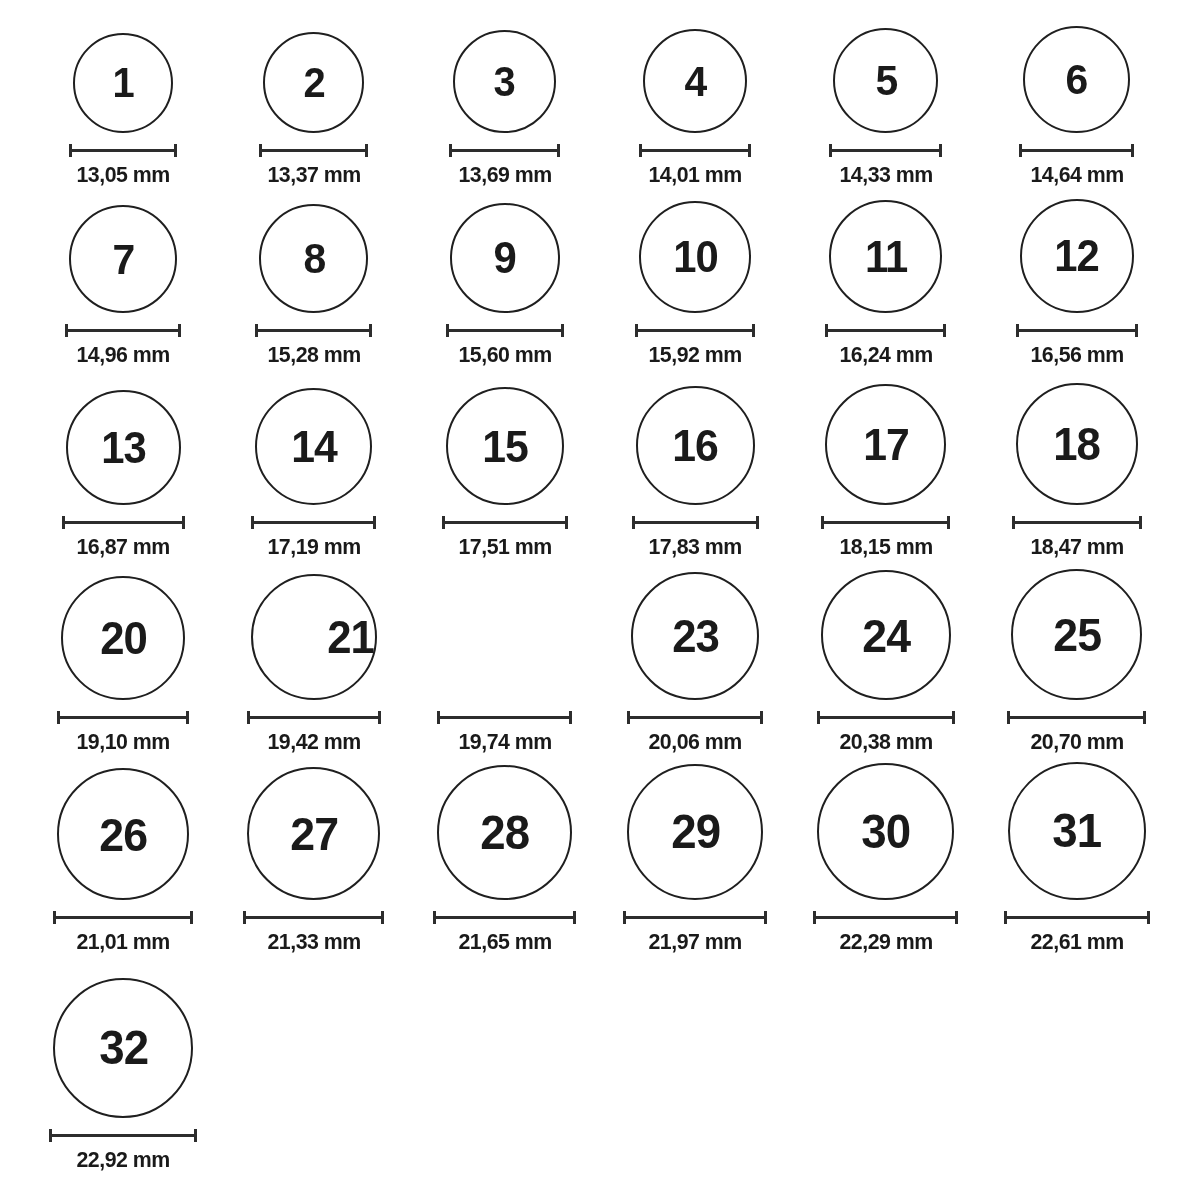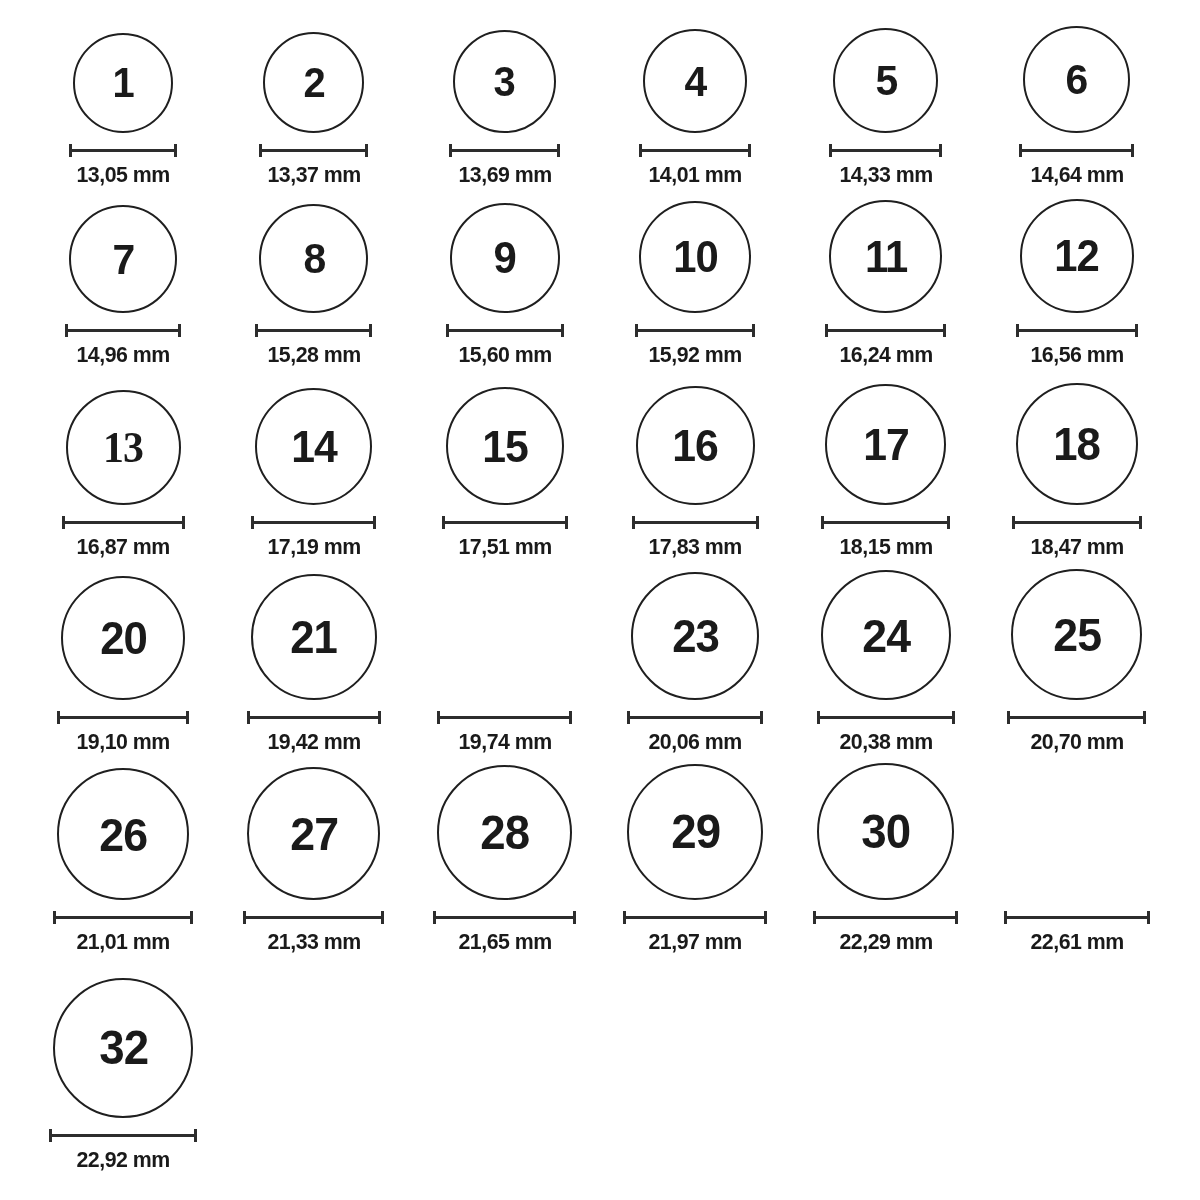--- a/index.html
+++ b/index.html
@@ -190,21 +190,21 @@
     <div class="circle" style="width: 114px; height: 114px;">
       <span class="num" style="font-size: 44px;">12</span>
     </div>
     <div class="ruler" style="width: 122px;">
       <div class="ruler-line"></div>
     </div>
     <div class="mm">16,56 mm</div>
   </div>
 
   <div class="cell">
-    <div class="circle" style="width: 115px; height: 115px; font-family: Liberation Serif, serif;">
+    <div class="circle" style="width: 115px; height: 115px;">
       <span class="num" style="font-size: 44px;">13</span>
     </div>
     <div class="ruler" style="width: 123px;">
       <div class="ruler-line"></div>
     </div>
     <div class="mm">16,87 mm</div>
   </div>
 
   <div class="cell">
     <div class="circle" style="width: 117px; height: 117px;">
@@ -261,21 +261,21 @@
     <div class="circle" style="width: 124px; height: 124px; text-align: right;">
       <span class="num" style="font-size: 46px;">20</span>
     </div>
     <div class="ruler" style="width: 132px;">
       <div class="ruler-line"></div>
     </div>
     <div class="mm">19,10 mm</div>
   </div>
 
   <div class="cell">
-    <div class="circle" style="width: 126px; height: 126px;">
+    <div class="circle" style="width: 126px; height: 126px; justify-content: flex-end;">
       <span class="num" style="font-size: 46px;">21</span>
     </div>
     <div class="ruler" style="width: 134px;">
       <div class="ruler-line"></div>
     </div>
     <div class="mm">19,42 mm</div>
   </div>
 
   <div class="cell">
     <div class="ruler" style="width: 135px;">
@@ -358,20 +358,23 @@
     <div class="circle" style="width: 137px; height: 137px;">
       <span class="num" style="font-size: 48px;">30</span>
     </div>
     <div class="ruler" style="width: 145px;">
       <div class="ruler-line"></div>
     </div>
     <div class="mm">22,29 mm</div>
   </div>
 
   <div class="cell">
+    <div class="circle" style="width: 138px; height: 138px;">
+      <span class="num" style="font-size: 48px;">31</span>
+    </div>
     <div class="ruler" style="width: 146px;">
       <div class="ruler-line"></div>
     </div>
     <div class="mm">22,61 mm</div>
   </div>
 
   <div class="cell">
     <div class="circle" style="width: 140px; height: 140px;">
       <span class="num" style="font-size: 48px;">32</span>
     </div>

